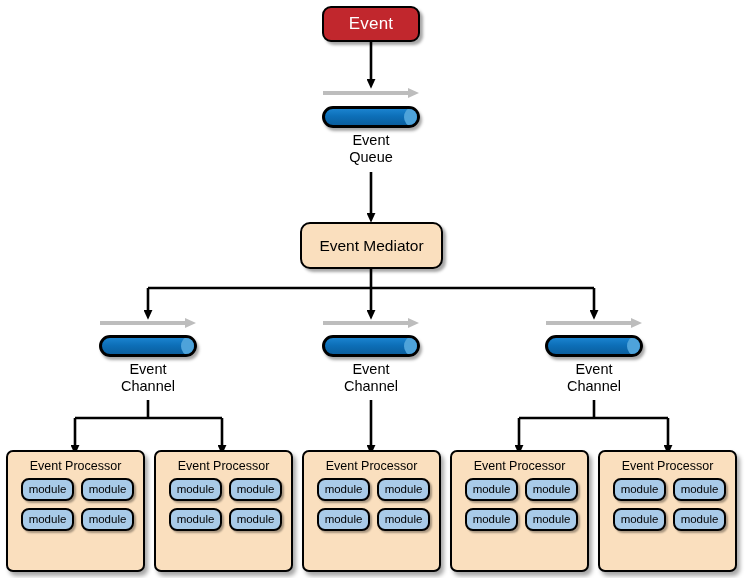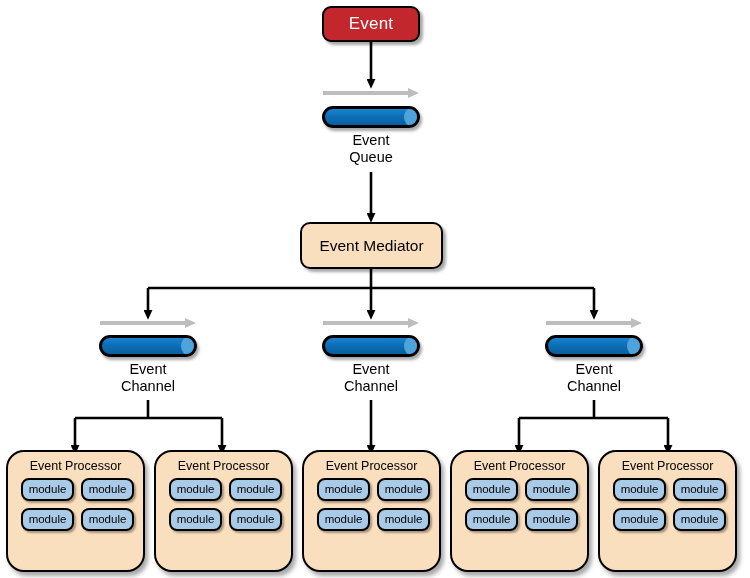--- a/index.html
+++ b/index.html
@@ -69,21 +69,21 @@
     line-height:17px;
     color:#000;
     white-space:pre-line;
   }
 
   
   .proc{
     position:absolute;
     background:#fadfbe;
     border:2.5px solid #000;
-    border-radius:18px;
+    border-radius:7px;
     box-shadow:3px 4px 4px rgba(0,0,0,.35);
     box-sizing:border-box;
     display:flex;flex-direction:column;align-items:center;
   }
   .proc-title{
     font-size:12.5px;color:#000;margin-top:7px;margin-bottom:5px;
     white-space:nowrap;
   }
   .mod-grid{
     display:grid;

